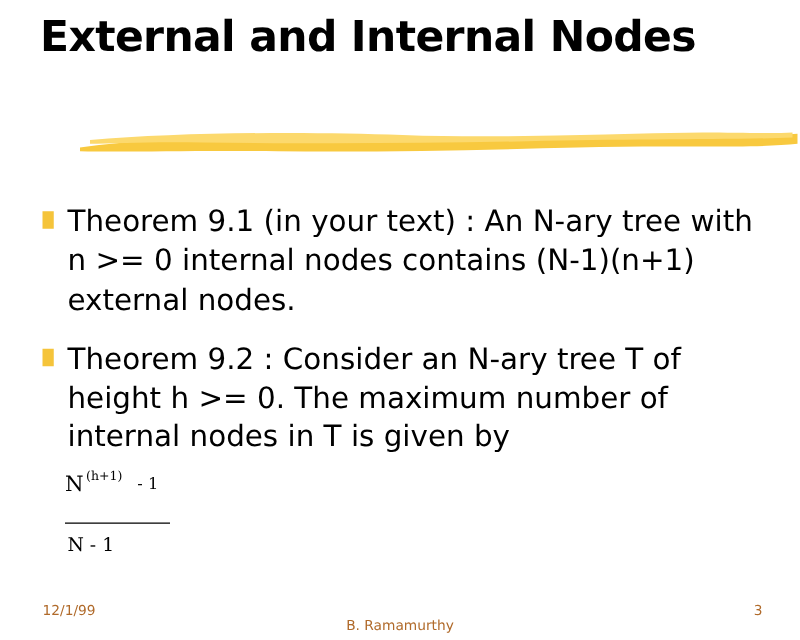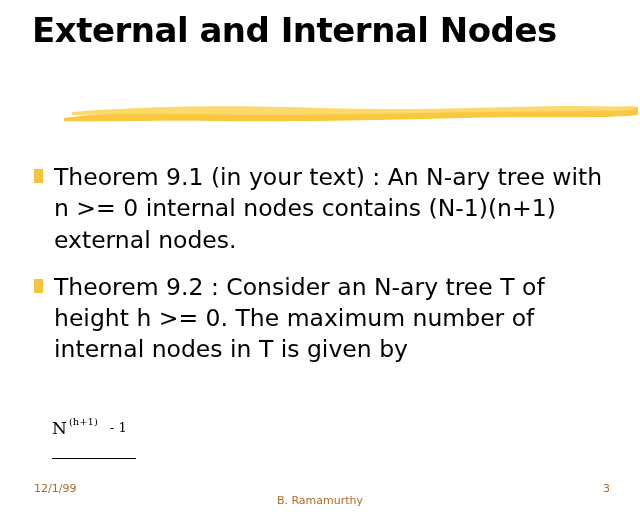--- a/index.html
+++ b/index.html
@@ -73,21 +73,20 @@
     position: absolute;
     left: 52px;
     top: 378px;
     font-family: "DejaVu Serif", serif;
     color: #000000;
   }
   .formula .numerator {
     position: relative;
     height: 34px;
     white-space: nowrap;
-    margin-top: 40px;
   }
   .formula .base {
     font-size: 17px;
   }
   .formula .sup {
     font-size: 10px;
     vertical-align: super;
     position: relative;
     left: 2px;
     top: -3px;
@@ -160,20 +159,21 @@
       <div class="bullet-marker"><span class="glyph"></span></div>
       <div class="bullet-text">Theorem 9.2 : Consider an N-ary tree T of height h &gt;= 0. The maximum number of internal nodes in T is given by</div>
     </div>
   </div>
 
   <div class="formula">
     <div class="numerator">
       <span class="base">N</span><span class="sup">(h+1)</span><span class="minus-one">- 1</span>
     </div>
     <div class="fracbar"></div>
+    <div class="denominator">N - 1</div>
   </div>
 
   <div class="footer">
     <div class="date">12/1/99</div>
     <div class="author">B. Ramamurthy</div>
     <div class="pagenum">3</div>
   </div>
 
 </div>
 

